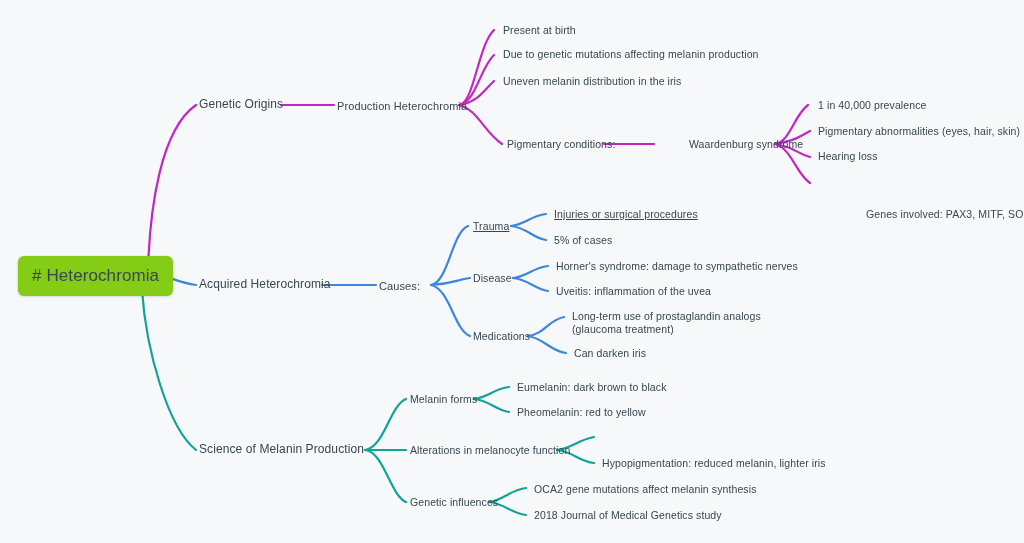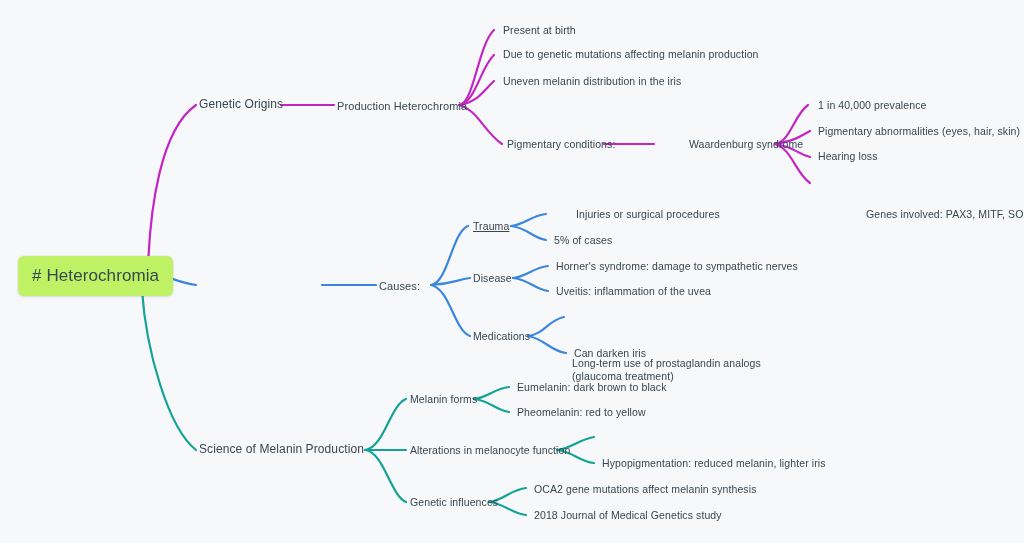--- a/index.html
+++ b/index.html
@@ -29,25 +29,24 @@
   }
   .node {
     position: absolute;
     color: #37474f;
     white-space: pre;
     line-height: 1.28;
     letter-spacing: 0.1px;
   }
   .node.wrap {
     white-space: normal;
-    margin-top: 47px;
   }
   
   .node-root {
-    background: #bef264;
+    background: #84cc16;
     border-radius: 6px;
     box-shadow: 0 1px 3px rgba(40,50,70,0.13), 0 0 0 1px rgba(40,50,70,0.03);
     padding: 9px 14px;
     font-size: 17px;
     color: #37474f;
     font-weight: 400;
   }
   .lvl1 { font-size: 12px; }
   .lvl2 { font-size: 11px; }
   .lvl3 { font-size: 10.5px; }
@@ -134,26 +133,27 @@
   <div class="node lvl3" style="left:657px; top:138px;margin-left:32px;">Waardenburg syndrome</div>
 
   <div class="node lvl4" style="left:818px; top:99px;">1 in 40,000 prevalence</div>
 
   <div class="node lvl4" style="left:818px; top:125px;">Pigmentary abnormalities (eyes, hair, skin)</div>
 
   <div class="node lvl4" style="left:818px; top:150px;">Hearing loss</div>
 
   <div class="node lvl4" style="left:866px; top:176px;margin-top:32px;">Genes involved: PAX3, MITF, SOX10</div>
 
+  <div class="node lvl1" style="left:199px; top:277px;">Acquired Heterochromia</div>
 
   <div class="node lvl2" style="left:379px; top:279px;">Causes:</div>
 
   <div class="node lvl3" style="left:473px; top:220px;text-decoration:underline;">Trauma</div>
 
-  <div class="node lvl4" style="left:576px; top:208px;">Injuries or surgical procedures</div>
+  <div class="node lvl4" style="left:554px; top:208px;text-decoration:underline;">Injuries or surgical procedures</div>
 
   <div class="node lvl4" style="left:554px; top:234px;">5% of cases</div>
 
   <div class="node lvl3" style="left:473px; top:272px;">Disease</div>
 
   <div class="node lvl4" style="left:556px; top:260px;">Horner's syndrome: damage to sympathetic nerves</div>
 
   <div class="node lvl4" style="left:556px; top:285px;">Uveitis: inflammation of the uvea</div>
 
   <div class="node lvl3" style="left:473px; top:330px;">Medications</div>

